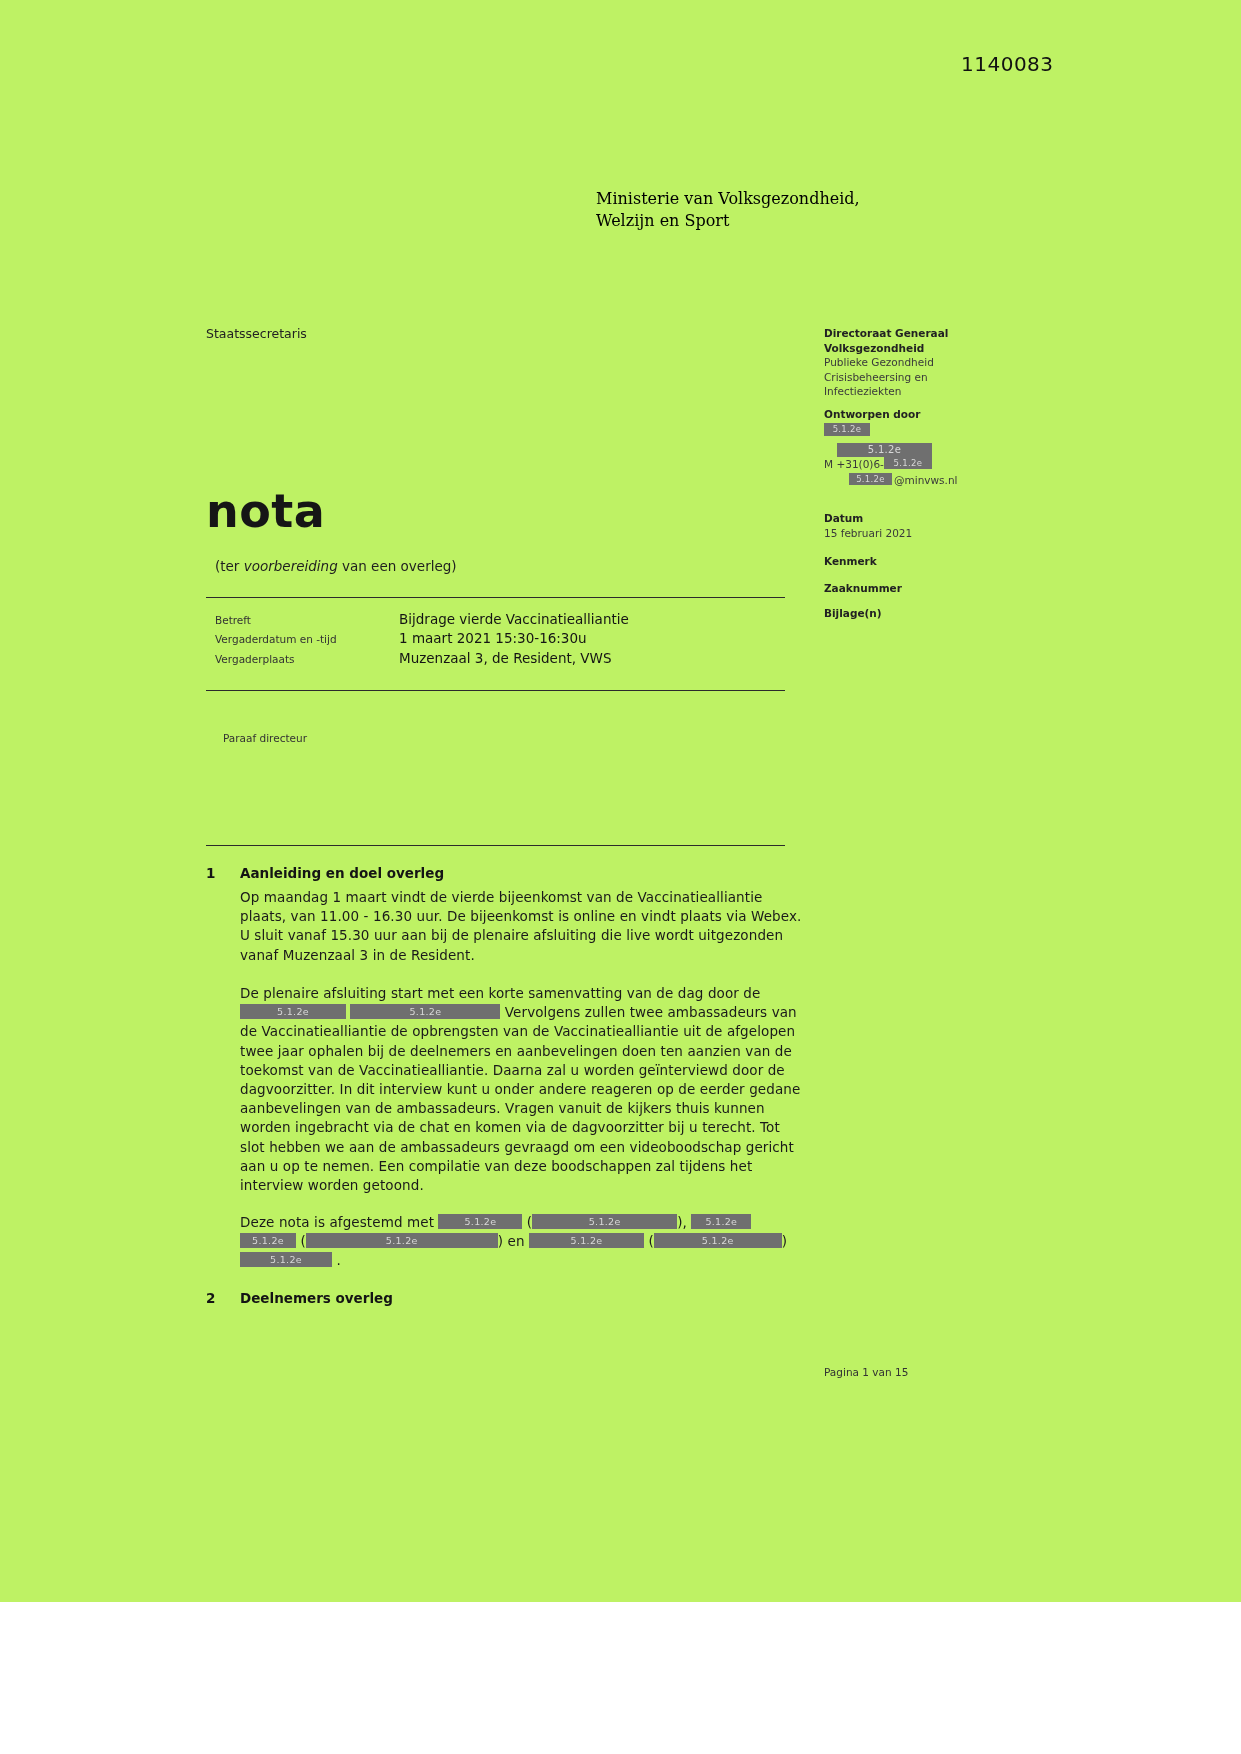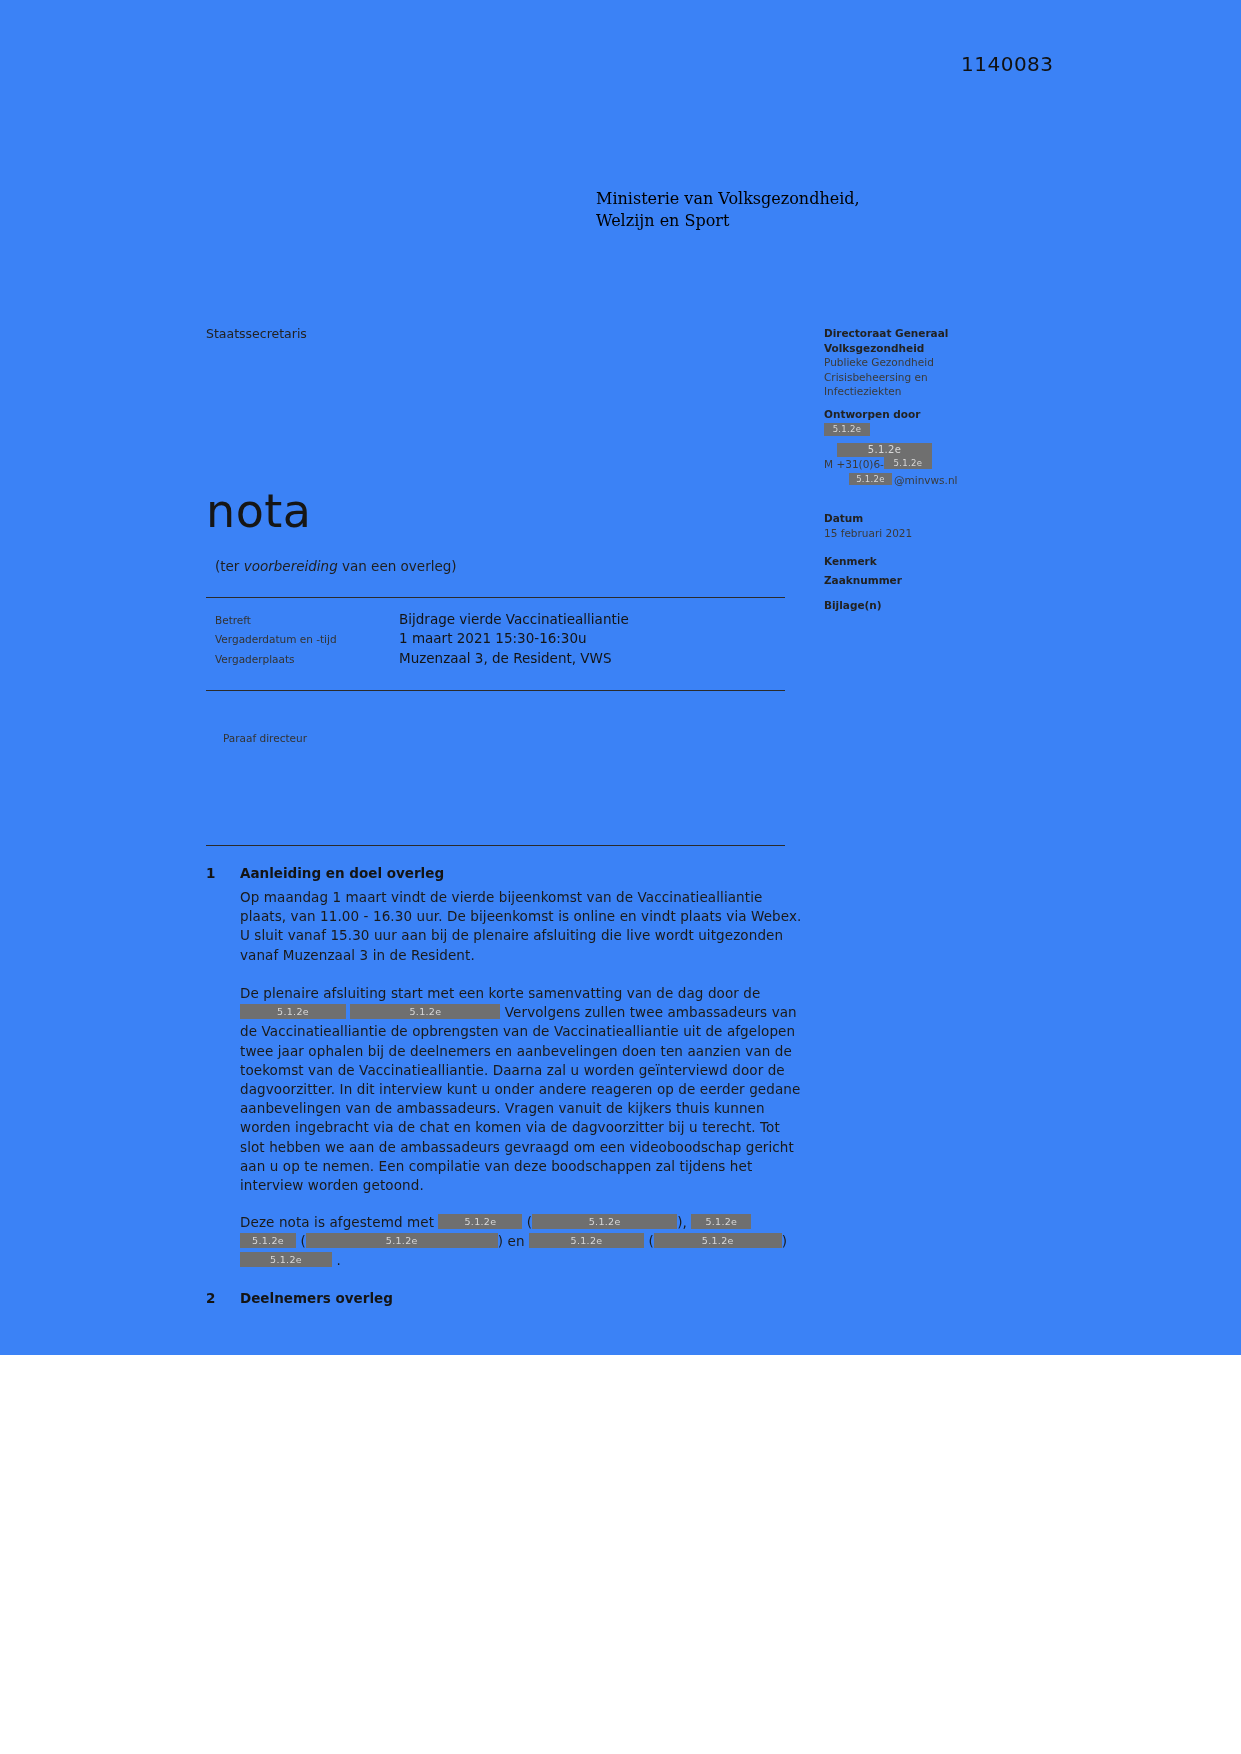--- a/index.html
+++ b/index.html
@@ -1,20 +1,20 @@
 <!DOCTYPE html>
 <html><head>
 <meta charset="utf-8">
 <style>
   * { margin:0; padding:0; box-sizing:border-box; }
   html,body { background:#ffffff; }
   .page {
     position:relative;
-    width:1241px; height:1355px;
-    background:#3b82f6;
+    width:1241px; height:1602px;
+    background:#bef264;
     font-family:"DejaVu Sans","Liberation Sans",sans-serif;
     color:#1c1c1c;
     overflow:hidden;
   }
 
   .doc-number {
     position:absolute; left:961px; top:52px;
     font-size:20px; letter-spacing:0.5px; color:#111;
   }
 
@@ -32,21 +32,21 @@
   
   .meta-col {
     position:absolute; left:824px; top:326px; width:170px;
     font-size:10.5px; line-height:14.5px; color:#2e2e2e;
   }
   .m-bold { font-weight:bold; color:#222; }
   .m-reg  { color:#3a3a3a; }
   .mt-designed { margin-top:8px; }
   .mt-datum { margin-top:24px; }
   .mt-kenmerk { margin-top:14px; }
-  .mt-zaak { margin-top:4px; }
+  .mt-zaak { margin-top:12px; }
   .mt-bijlage { margin-top:11px; }
 
   .redaction {
     display:inline-block;
     background:#6f6f6f; color:#d8d8d8;
     font-size:9.5px; line-height:15px; height:15px;
     text-align:center; vertical-align:-2px;
     letter-spacing:0.3px;
     overflow:hidden; white-space:nowrap;
   }
@@ -58,21 +58,21 @@
   .rb1 { margin-top:2px; width:46px; height:13px; font-size:8.5px; line-height:13px; }
   .rb2 { margin-top:7px; margin-left:13px; width:95px; height:14px; font-size:10px; line-height:14px; }
   .phone-line { margin-top:0; }
   .email-line { margin-top:1px;margin-left:25px; }
   .inline-bar-phone { width:48px; height:12px; line-height:12px; font-size:8.5px; vertical-align:-1px; }
   .inline-bar-email { width:43px; height:12px; line-height:12px; font-size:8.5px; vertical-align:-1px; margin-right:2px; }
 
   
   .nota-title {
     position:absolute; left:206px; top:484px;
-    font-size:46px; font-weight:400; letter-spacing:0.5px; color:#161616;
+    font-size:46px; font-weight:700; letter-spacing:0.5px; color:#161616;
   }
   .nota-subtitle {
     position:absolute; left:215px; top:558px;
     font-size:13.5px; color:#1f1f1f;
   }
   .rule {
     position:absolute; left:206px; width:579px; height:0;
     border-top:1.5px solid #2b2b2b;
   }
   .rule1 { top:597px; }

